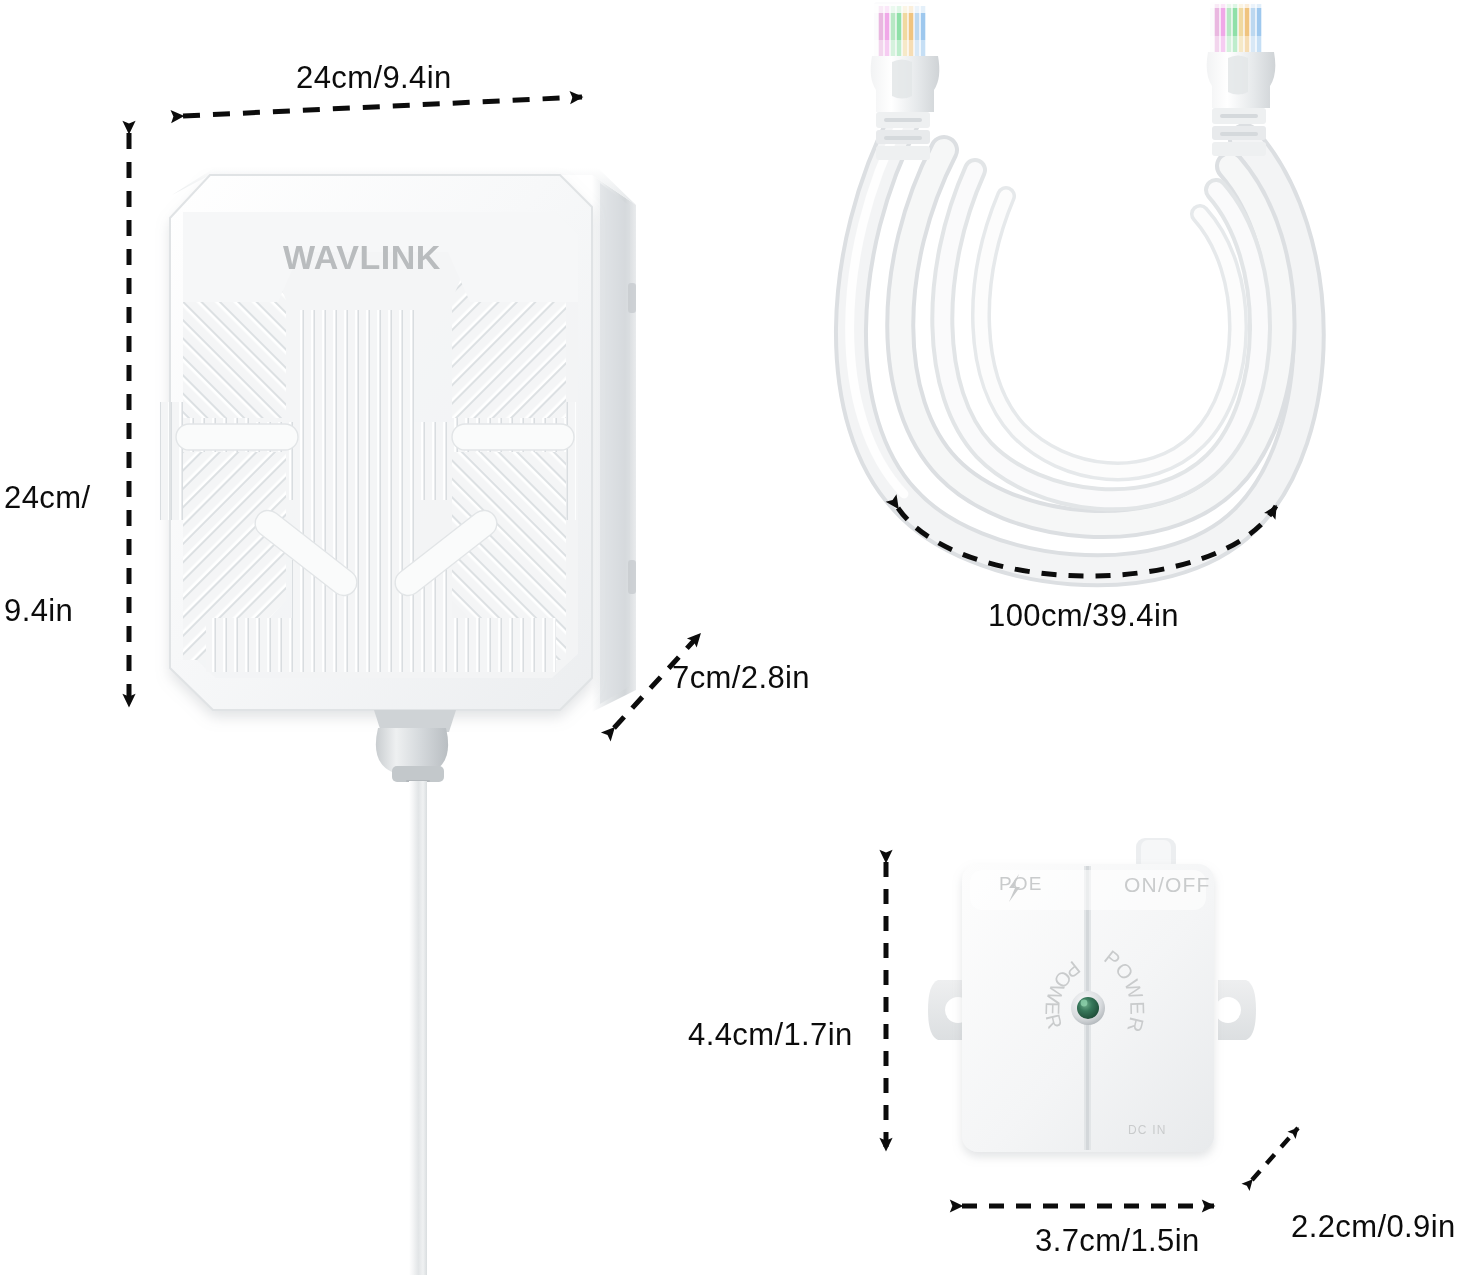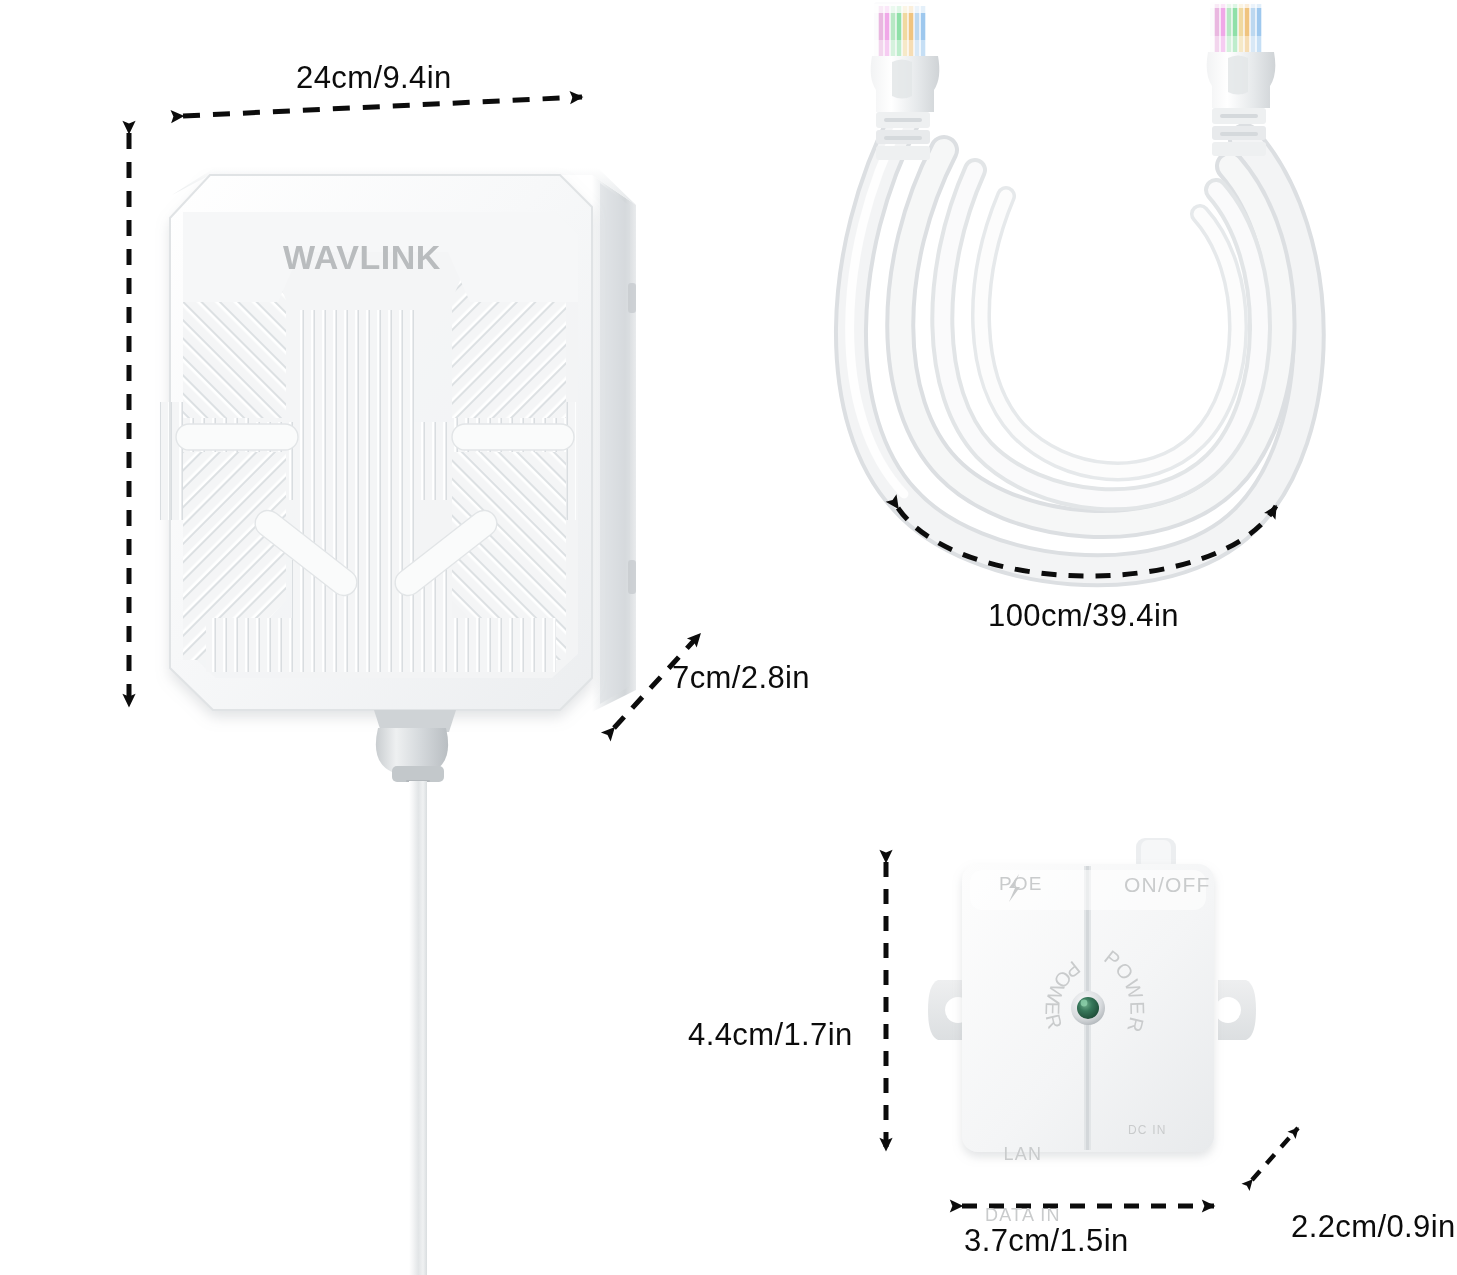--- a/index.html
+++ b/index.html
@@ -19,21 +19,21 @@
     color:#0c0c0c;
     letter-spacing:0.4px;
     white-space:pre;
     line-height:1.18;
   }
   #lbl-width   {left:296px; top:60px;text-align:center;}
   #lbl-height  {left:4px;   top:403px; line-height:1.22;}
   #lbl-depth   {left:672px; top:660px;}
   #lbl-cable   {left:988px; top:598px;}
   #lbl-poe-h   {left:688px; top:1017px;}
-  #lbl-poe-w   {left:964px;top:1223px;}
+  #lbl-poe-w   {left:1035px;top:1223px;}
   #lbl-poe-d   {left:1291px;top:1209px;}
 
   .silk{
     position:absolute;
     font-family:"Liberation Sans","DejaVu Sans",sans-serif;
     color:#c9cbcc;
     white-space:pre;
     text-align:center;
     line-height:1.12;
     letter-spacing:1.2px;
@@ -356,35 +356,35 @@
       <line x1="1252" y1="1180" x2="1298" y2="1128" stroke-width="4.4" stroke-dasharray="12 10" marker-start="url(#ahS)" marker-end="url(#ahS)"></line>
     </g>
   </svg>
 
   <svg style="position:absolute;left:283px;top:236px;width:190px;height:44px;" viewBox="0 0 190 44">
     <text x="0" y="33" font-family="Liberation Sans, DejaVu Sans, sans-serif" font-size="34" font-weight="bold" fill="#b9bcbe" letter-spacing="0.5">WAVLINK</text>
   </svg>
 
   <div class="dimtext" id="lbl-width">24cm/9.4in</div>
 
+  <div class="dimtext" id="lbl-height">
+    <div>24cm/</div>
+    <div>9.4in</div>
+  </div>
 
   <div class="dimtext" id="lbl-depth">7cm/2.8in</div>
 
   <div class="dimtext" id="lbl-cable">100cm/39.4in</div>
 
   <div class="dimtext" id="lbl-poe-h">4.4cm/1.7in</div>
 
   <div class="dimtext" id="lbl-poe-w">3.7cm/1.5in</div>
 
   <div class="dimtext" id="lbl-poe-d">2.2cm/0.9in</div>
 
   <div class="silk" id="silk-poe">POE</div>
 
   <div class="silk" id="silk-onoff">ON/OFF</div>
 
-  <div class="silk" id="silk-lan">
-    <div>LAN</div>
-    <div>DATA IN</div>
-  </div>
 
   <div class="silk" id="silk-dcin">DC IN</div>
 
 </div>
 
 </body></html>

